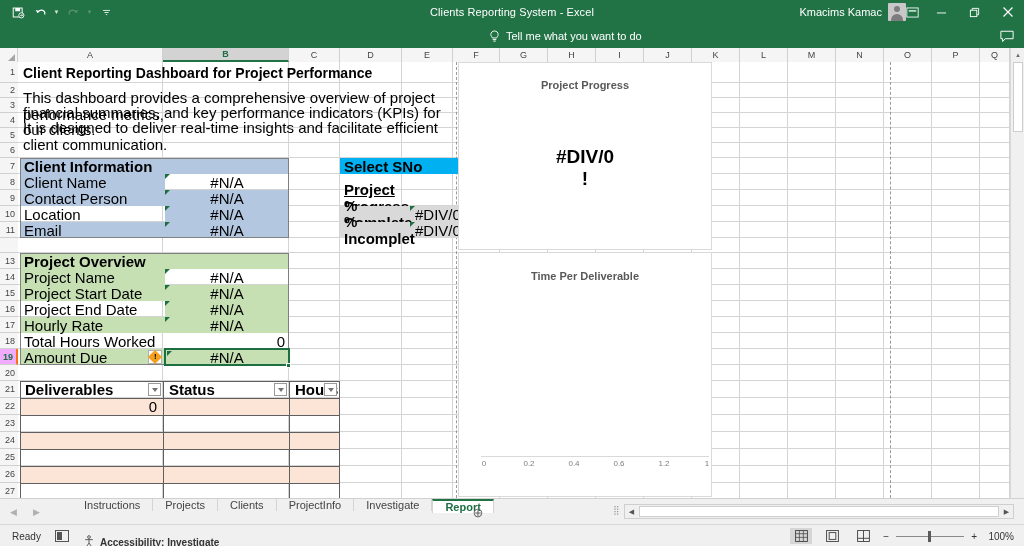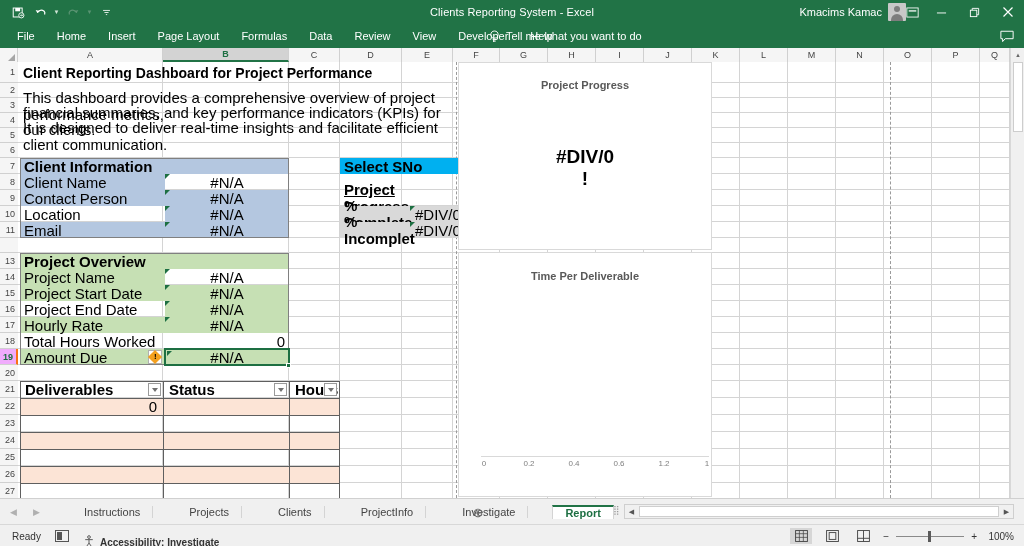--- a/index.html
+++ b/index.html
@@ -189,21 +189,21 @@
   }
   .axisline { position: absolute; height: 1px; background: #d9d9d9; }
 
   
   .tabbar {
     position: absolute; left: 0; top: 498px; width: 1024px; height: 26px;
     background: #f0f0f0; border-top: 1px solid #d0d0d0;
   }
   .navbtns { position: absolute; left: 10px; top: 0; height: 26px; display: flex; align-items: center; gap: 16px; }
   .navb { font-size: 9px; color: #b0b0b0; }
-  .sheettabs { position: absolute; left: 72px; top: 0; height: 26px; display: flex; align-items: center; gap: 24px; }
+  .sheettabs { position: absolute; left: 72px; top: 0; height: 26px; display: flex; align-items: flex-start; }
   .stab {
     padding: 0 12px; display: flex; align-items: center; font-size: 11px; color: #444444;
     border-right: 1px solid #d4d4d4; background: #f0f0f0; position: relative;
   }
   .stab.active {
     background: #ffffff; color: #1d6f42; font-weight: bold;
     border-top: 2px solid #217346; border-right: 1px solid #d4d4d4; border-left: 1px solid #d4d4d4;
   }
   .addsheet {
     position: absolute; left: 466px; top: 0; height: 26px; width: 24px;
@@ -310,32 +310,20 @@
       </div>
       <div class="win-btn">
         <svg width="12" height="12" viewBox="0 0 12 12" aria-hidden="true">
             <path d="M1.5 1.5 L10.5 10.5 M10.5 1.5 L1.5 10.5" stroke="#ffffff" stroke-width="1.2"></path>
           </svg>
       </div>
     </div>
   </div>
 
   <div class="ribbon">
-    <div class="tabs">
-      <div class="rtab">File</div>
-      <div class="rtab">Home</div>
-      <div class="rtab">Insert</div>
-      <div class="rtab">Page Layout</div>
-      <div class="rtab">Formulas</div>
-      <div class="rtab">Data</div>
-      <div class="rtab">Review</div>
-      <div class="rtab">View</div>
-      <div class="rtab">Developer</div>
-      <div class="rtab">Help</div>
-    </div>
     <div class="tellme">
       <svg width="11" height="13" viewBox="0 0 12 14" aria-hidden="true">
         <path d="M6 1 C3.6 1 2 2.7 2 4.8 C2 6.5 3.3 7.3 3.7 8.6 H8.3 C8.7 7.3 10 6.5 10 4.8 C10 2.7 8.4 1 6 1 Z" fill="none" stroke="#ffffff" stroke-width="1"></path>
         <path d="M4 10.2 h4 M4.6 12 h2.8" stroke="#ffffff" stroke-width="1"></path>
       </svg>
       <span>Tell me what you want to do</span>
     </div>
     <div class="comment-ic">
       <svg width="14" height="13" viewBox="0 0 16 14" aria-hidden="true">
         <path d="M1 1 H15 V9.5 H6 L3 12.8 V9.5 H1 Z" fill="none" stroke="#ffffff" stroke-width="1.1"></path>

